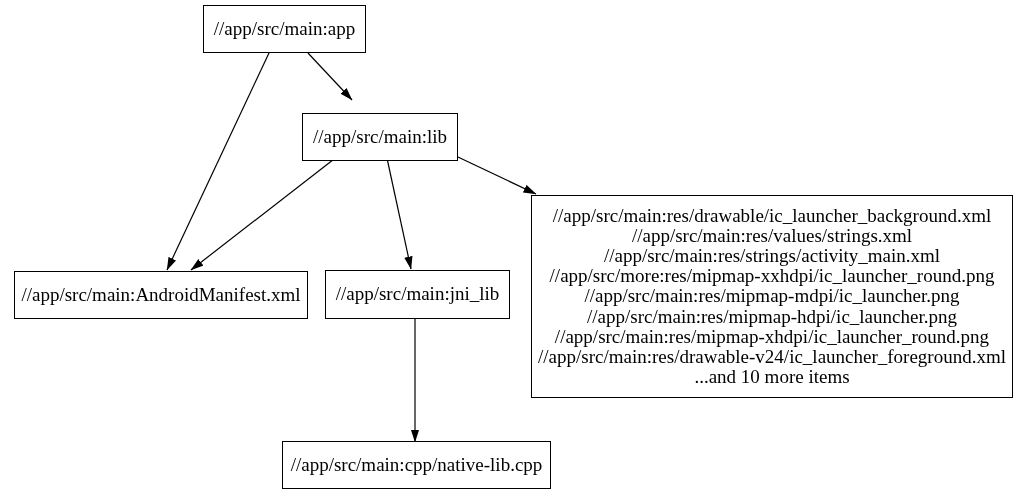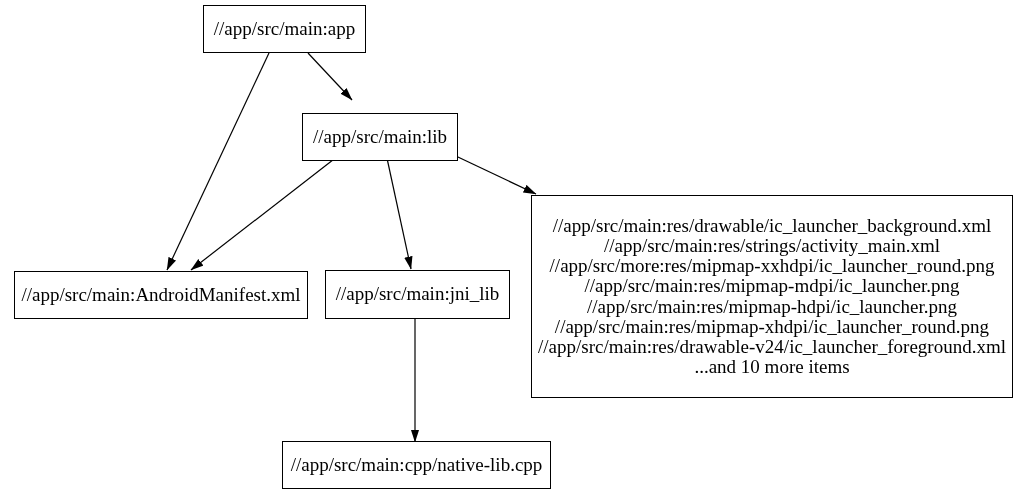--- a/index.html
+++ b/index.html
@@ -74,20 +74,21 @@
   <div class="node" id="node-manifest">
     <span>//app/src/main:AndroidManifest.xml</span>
   </div>
 
   <div class="node" id="node-jni">
     <span>//app/src/main:jni_lib</span>
   </div>
 
   <div class="node" id="node-res">
     <div>//app/src/main:res/drawable/ic_launcher_background.xml</div>
+    <div>//app/src/main:res/values/strings.xml</div>
     <div>//app/src/main:res/strings/activity_main.xml</div>
     <div>//app/src/more:res/mipmap-xxhdpi/ic_launcher_round.png</div>
     <div>//app/src/main:res/mipmap-mdpi/ic_launcher.png</div>
     <div>//app/src/main:res/mipmap-hdpi/ic_launcher.png</div>
     <div>//app/src/main:res/mipmap-xhdpi/ic_launcher_round.png</div>
     <div>//app/src/main:res/drawable-v24/ic_launcher_foreground.xml</div>
     <div>...and 10 more items</div>
   </div>
 
   <div class="node" id="node-cpp">

